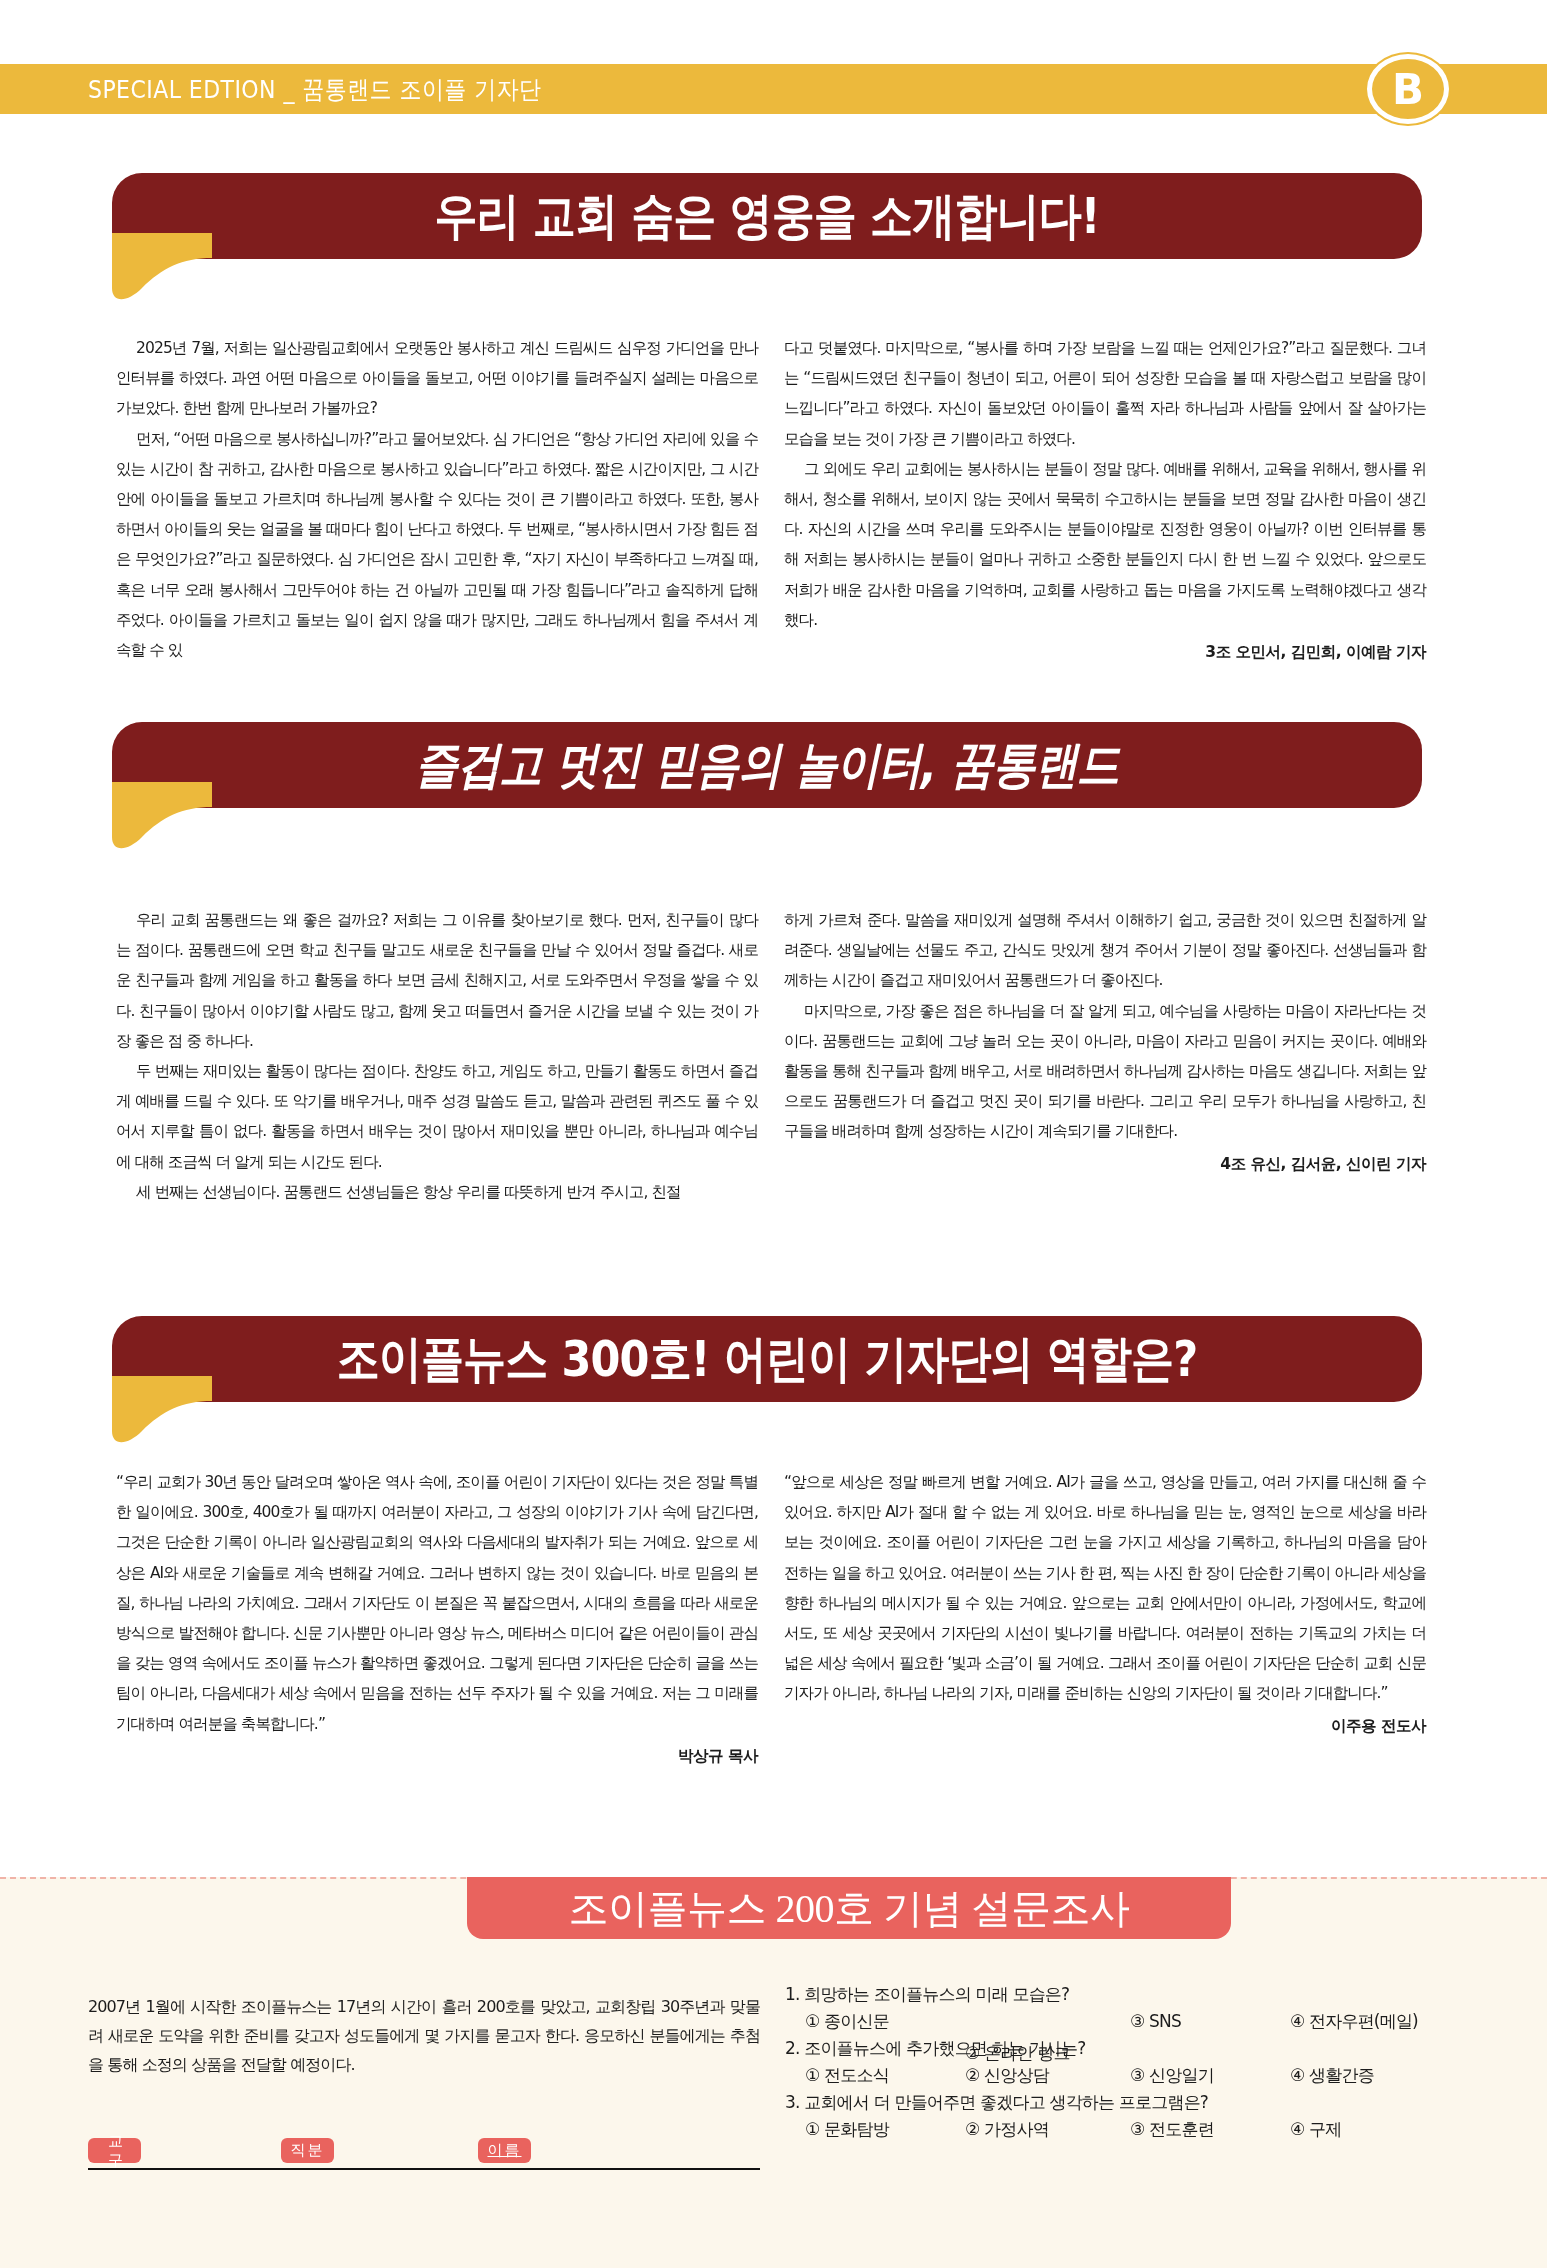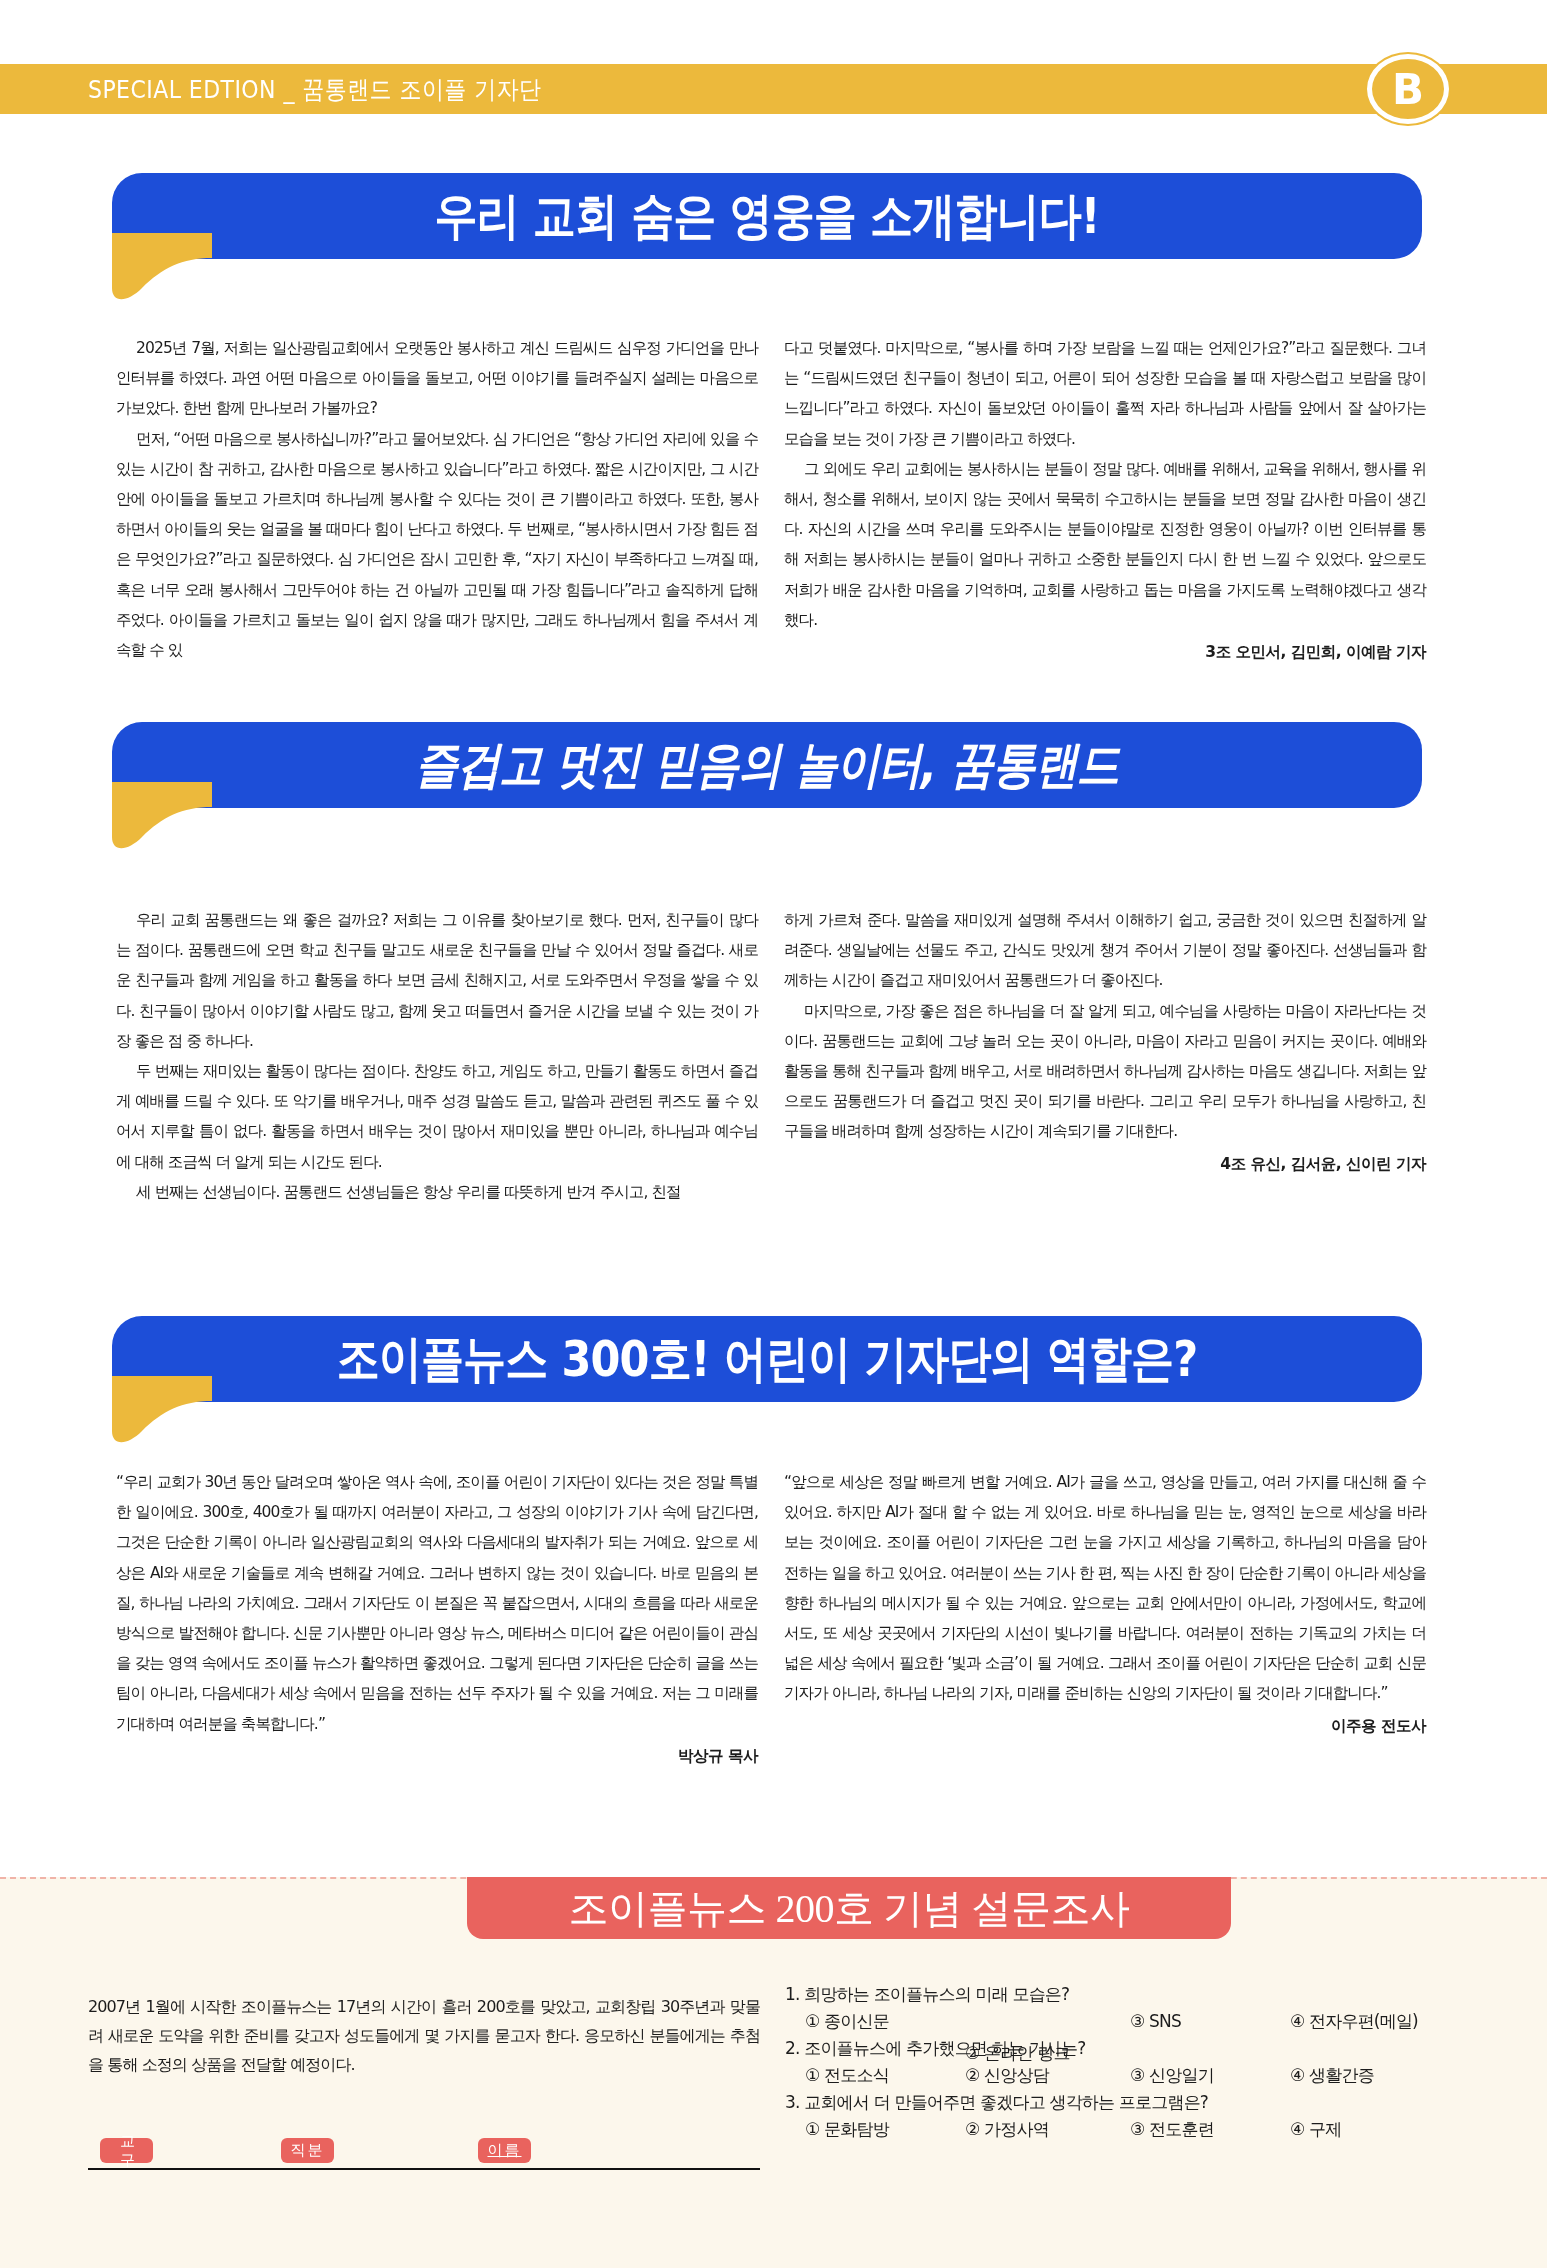--- a/index.html
+++ b/index.html
@@ -21,21 +21,21 @@
     position: absolute; left: 1367px; top: 54px; width: 82px; height: 70px;
     border-radius: 50%; background: #ECB93C; border: 5px solid #ffffff;
     box-shadow: 0 0 0 2px #ECB93C;
     display: flex; align-items: center; justify-content: center;
     color: #ffffff; font-family: "DejaVu Sans", sans-serif; font-weight: bold; font-size: 42px;
   }
 
   
   .banner {
     position: absolute; left: 112px; width: 1310px; height: 86px;
-    background: #1d4ed8; border-radius: 30px 28px 28px 0;
+    background: #7f1d1d; border-radius: 30px 28px 28px 0;
   }
   .banner .tail {
     position: absolute; left: 0; top: 60px; width: 100px; height: 68px;
     overflow: hidden;
   }
   .banner .tail svg { display: block; }
   .banner .text {
     position: absolute; left: 0; right: 0; top: 0; height: 86px;
     display: flex; align-items: center; justify-content: center;
     color: #ffffff; font-family: "DejaVu Sans", sans-serif; font-weight: bold;
@@ -145,21 +145,21 @@
     <p class="noindent">“앞으로 세상은 정말 빠르게 변할 거예요. AI가 글을 쓰고, 영상을 만들고, 여러 가지를 대신해 줄 수 있어요. 하지만 AI가 절대 할 수 없는 게 있어요. 바로 하나님을 믿는 눈, 영적인 눈으로 세상을 바라보는 것이에요. 조이플 어린이 기자단은 그런 눈을 가지고 세상을 기록하고, 하나님의 마음을 담아 전하는 일을 하고 있어요. 여러분이 쓰는 기사 한 편, 찍는 사진 한 장이 단순한 기록이 아니라 세상을 향한 하나님의 메시지가 될 수 있는 거예요. 앞으로는 교회 안에서만이 아니라, 가정에서도, 학교에서도, 또 세상 곳곳에서 기자단의 시선이 빛나기를 바랍니다. 여러분이 전하는 기독교의 가치는 더 넓은 세상 속에서 필요한 ‘빛과 소금’이 될 거예요. 그래서 조이플 어린이 기자단은 단순히 교회 신문 기자가 아니라, 하나님 나라의 기자, 미래를 준비하는 신앙의 기자단이 될 것이라 기대합니다.”</p>
     <p class="byline">이주용 전도사</p>
   </div>
 </div>
 
 <div class="survey">
   <div class="survey-title">조이플뉴스 200호 기념 설문조사</div>
   <div class="survey-intro">2007년 1월에 시작한 조이플뉴스는 17년의 시간이 흘러 200호를 맞았고, 교회창립 30주년과 맞물려 새로운 도약을 위한 준비를 갖고자 성도들에게 몇 가지를 묻고자 한다. 응모하신 분들에게는 추첨을 통해 소정의 상품을 전달할 예정이다.</div>
 
   <div class="fields">
-    <div class="field-tag" style="left:12px;padding-left:20px;">교구</div>
+    <div class="field-tag" style="left:0;padding-left:20px;">교구</div>
     <div class="field-tag" style="left:193px;">직분</div>
     <div class="field-tag" style="left:390px;text-decoration:underline;">이름</div>
   </div>
 
   <div class="questions">
     <div class="q-title">1. 희망하는 조이플뉴스의 미래 모습은?</div>
     <div class="q-opts">
       <span style="left:20px;">① 종이신문</span>
       <span style="left:180px;margin-top:32px;">② 온라인 링크</span>
       <span style="left:345px;">③ SNS</span>

